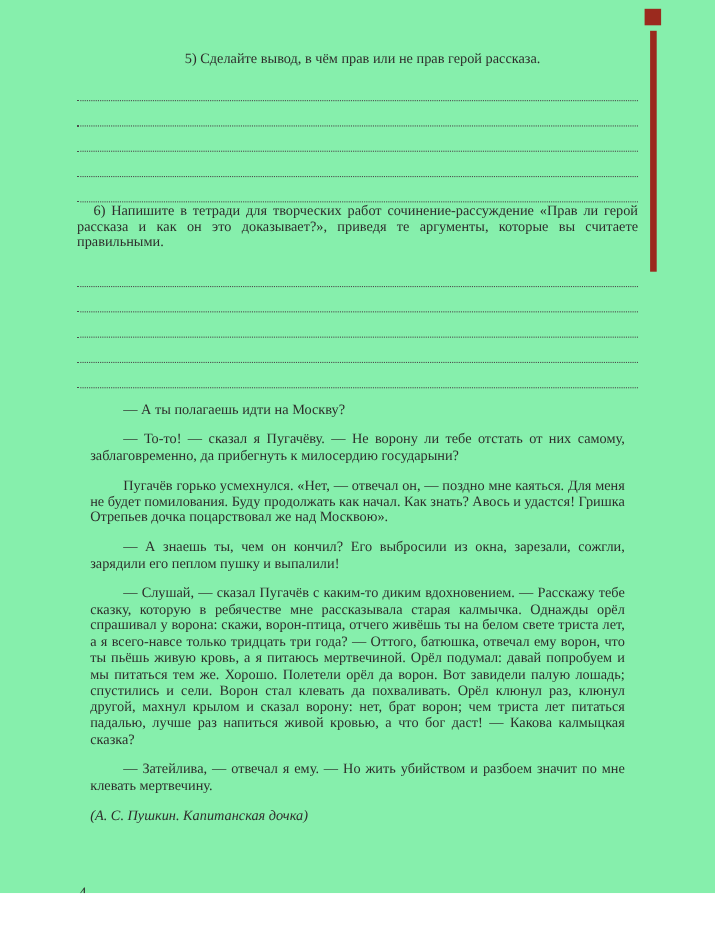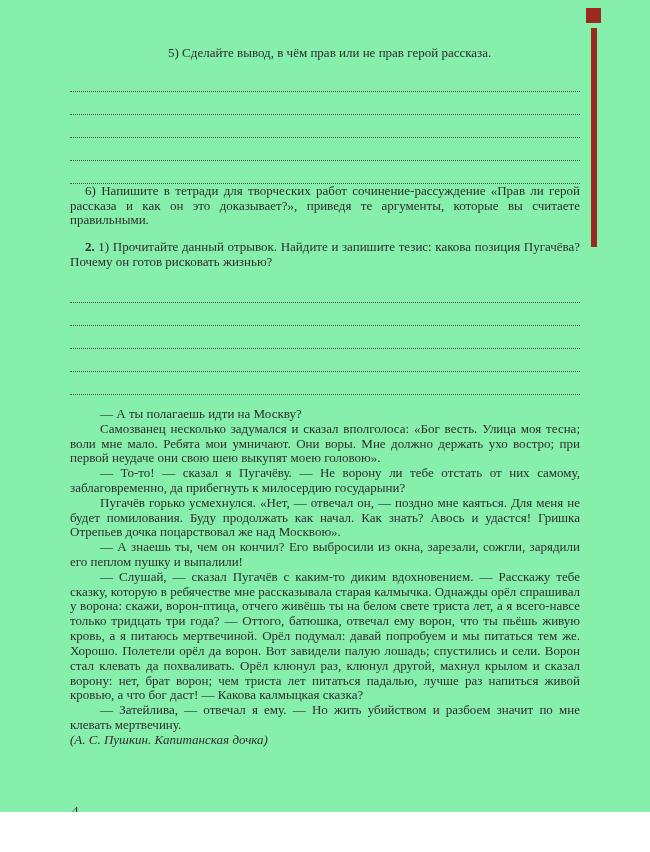--- a/index.html
+++ b/index.html
@@ -55,21 +55,21 @@
   .task-number { font-weight: bold; }
   .answer-lines { width: 100%; }
   .answer-lines.block1 { margin-top: 8px; }
   .answer-lines.block2 { margin-top: 10px; }
   .dotted-line {
     height: 22px;
     border-bottom: 1px dotted #4c4c4c;
   }
   .excerpt { margin-top: 12px; }
   .excerpt p {
-    margin: 0;
+    margin: 12px;
     text-align: justify;
     text-indent: 30px;
   }
   .attribution {
     margin-top: 3px;
     text-align: right;
     font-style: italic;
     text-indent: 0 !important;
   }
   .page-number {
@@ -101,37 +101,31 @@
       <div class="dotted-line"></div>
       <div class="dotted-line"></div>
       <div class="dotted-line"></div>
     </div>
 
     <p class="task task6">
       <span>6)</span>
       <span>Напишите в тетради для творческих работ сочинение-рассуждение «Прав ли герой рассказа и как он это доказывает?», приведя те аргументы, которые вы считаете правильными.</span>
     </p>
 
-    <p class="task task2">
-      <span class="task-number">2.</span>
-      <span>1)</span>
-      <span>Прочитайте данный отрывок. Найдите и запишите тезис: какова позиция Пугачёва? Почему он готов рисковать жизнью?</span>
-    </p>
 
     <div class="answer-lines block2">
       <div class="dotted-line"></div>
       <div class="dotted-line"></div>
       <div class="dotted-line"></div>
       <div class="dotted-line"></div>
       <div class="dotted-line"></div>
     </div>
 
     <div class="excerpt">
       <p>— А ты полагаешь идти на Москву?</p>
-      <p>Самозванец несколько задумался и сказал вполголоса: «Бог весть. Улица моя тесна; воли мне мало. Ребята мои умничают. Они воры. Мне должно держать ухо востро; при первой неудаче они свою шею выкупят моею головою».</p>
       <p>— То-то! — сказал я Пугачёву. — Не ворону ли тебе отстать от них самому, заблаговременно, да прибегнуть к милосердию государыни?</p>
       <p>Пугачёв горько усмехнулся. «Нет, — отвечал он, — поздно мне каяться. Для меня не будет помилования. Буду продолжать как начал. Как знать? Авось и удастся! Гришка Отрепьев дочка поцарствовал же над Москвою».</p>
       <p>— А знаешь ты, чем он кончил? Его выбросили из окна, зарезали, сожгли, зарядили его пеплом пушку и выпалили!</p>
       <p>— Слушай, — сказал Пугачёв с каким-то диким вдохновением. — Расскажу тебе сказку, которую в ребячестве мне рассказывала старая калмычка. Однажды орёл спрашивал у ворона: скажи, ворон-птица, отчего живёшь ты на белом свете триста лет, а я всего-навсе только тридцать три года? — Оттого, батюшка, отвечал ему ворон, что ты пьёшь живую кровь, а я питаюсь мертвечиной. Орёл подумал: давай попробуем и мы питаться тем же. Хорошо. Полетели орёл да ворон. Вот завидели палую лошадь; спустились и сели. Ворон стал клевать да похваливать. Орёл клюнул раз, клюнул другой, махнул крылом и сказал ворону: нет, брат ворон; чем триста лет питаться падалью, лучше раз напиться живой кровью, а что бог даст! — Какова калмыцкая сказка?</p>
       <p>— Затейлива, — отвечал я ему. — Но жить убийством и разбоем значит по мне клевать мертвечину.</p>
       <p class="attribution">(А. С. Пушкин. Капитанская дочка)</p>
     </div>
 
   </div>
 

